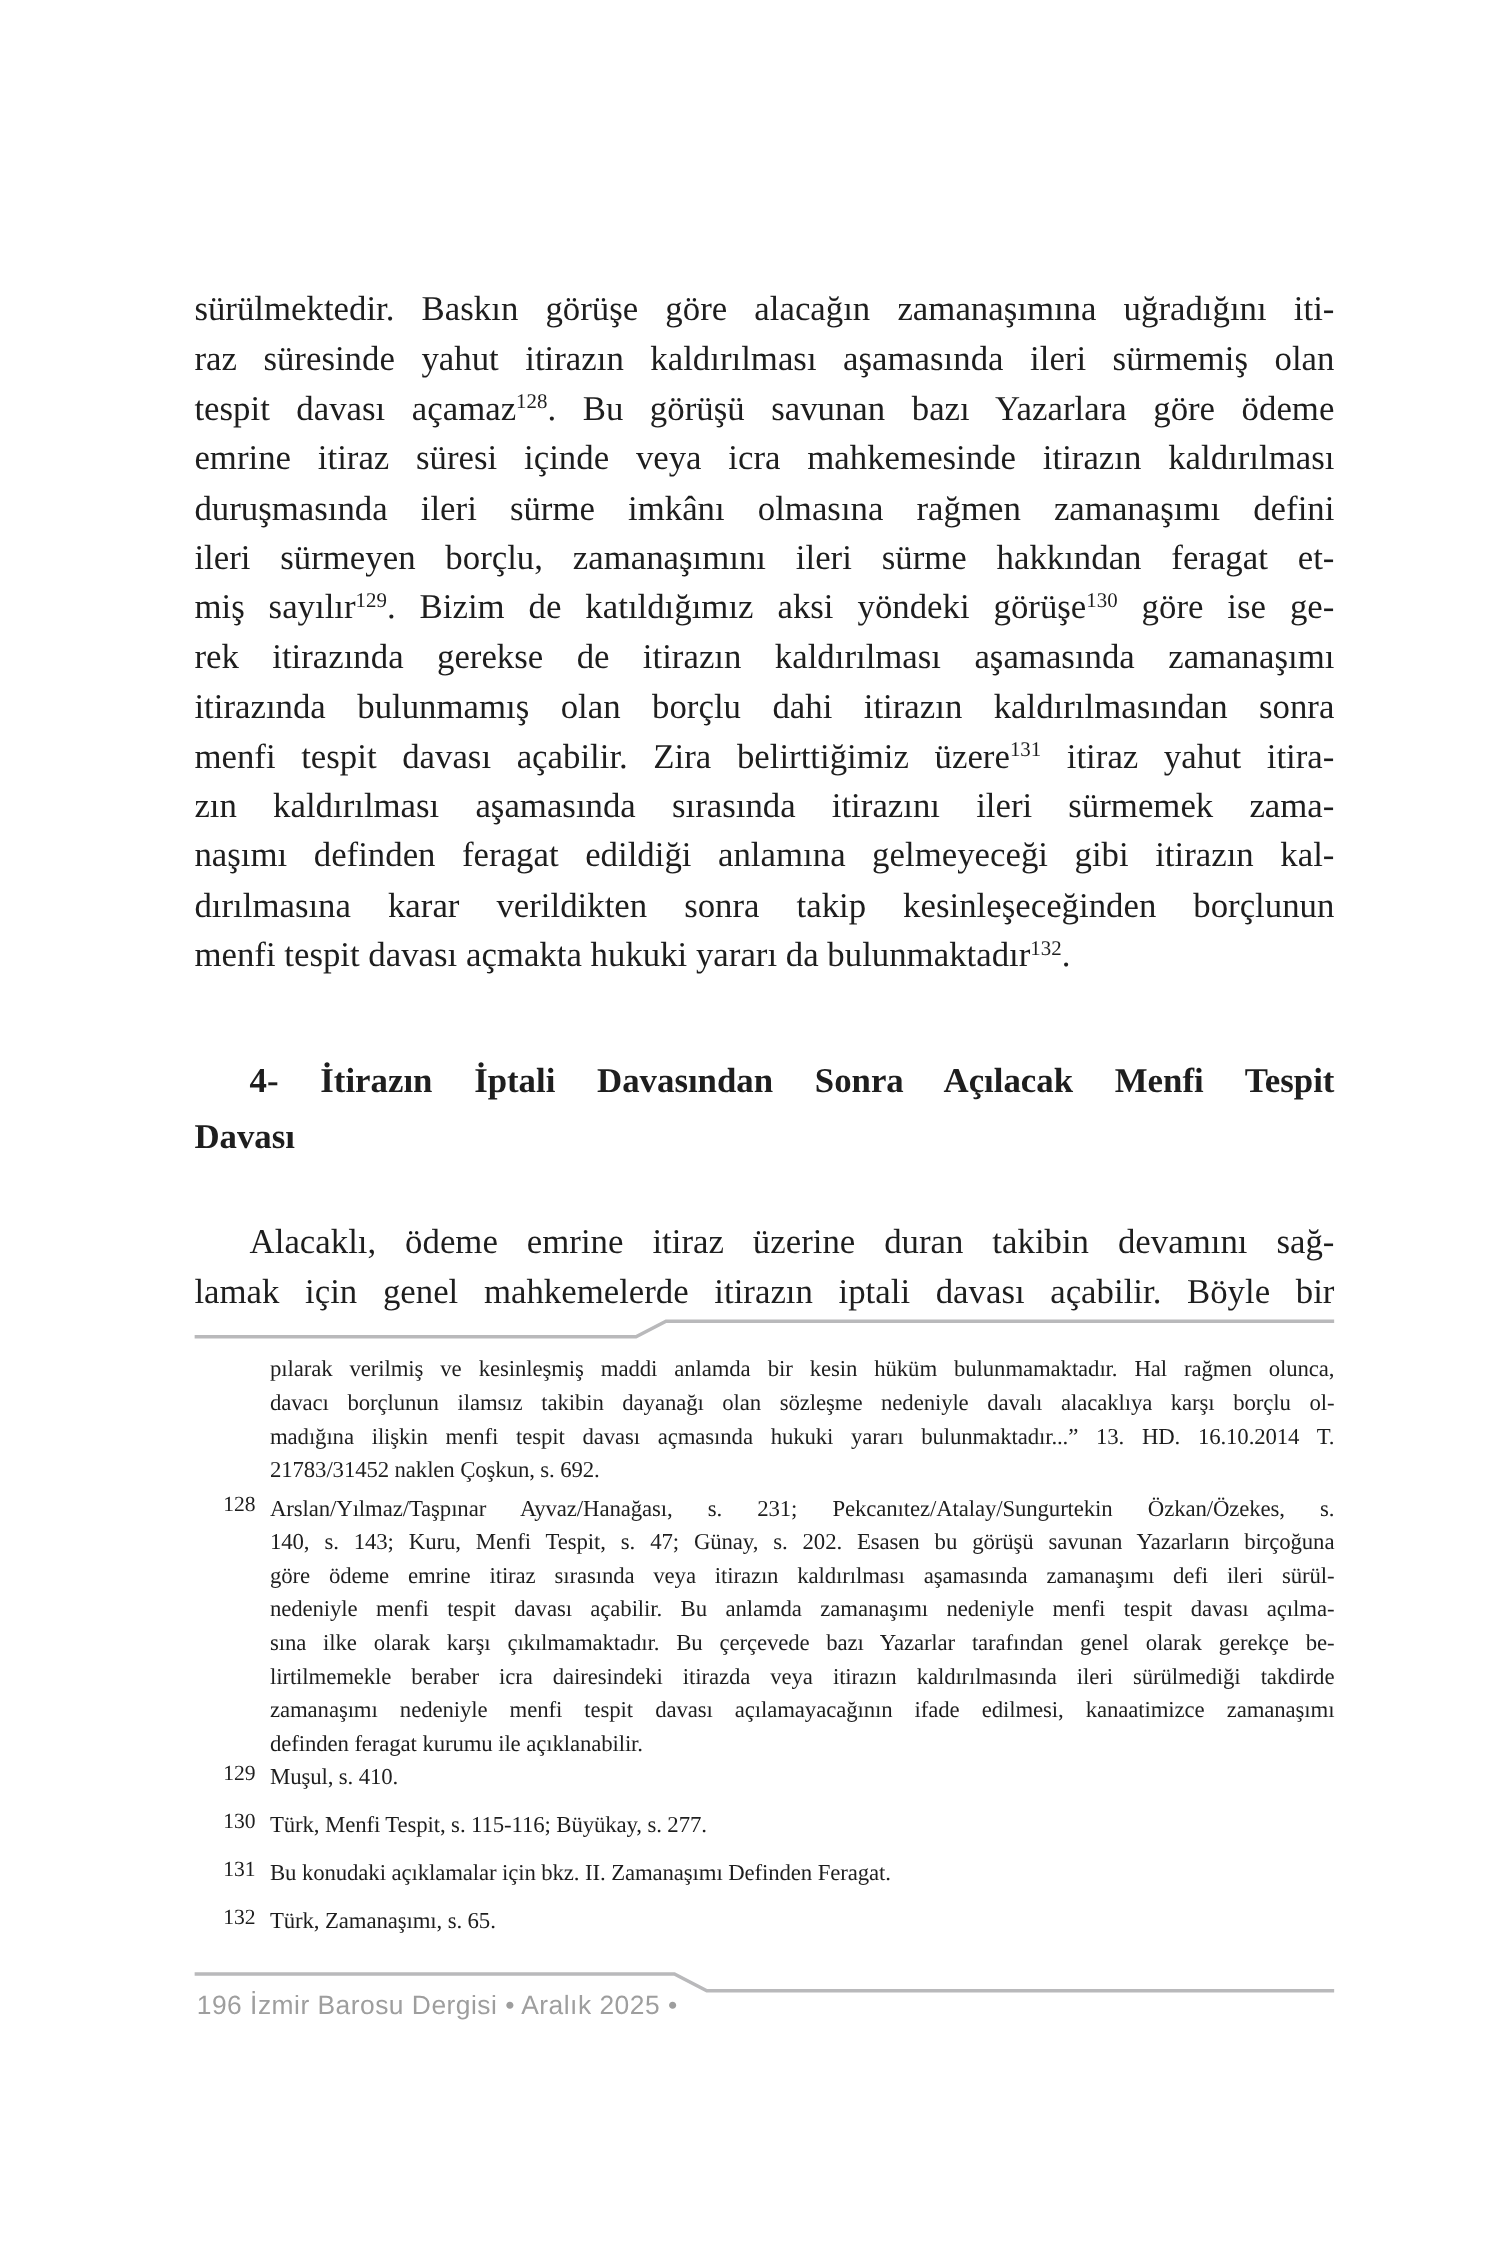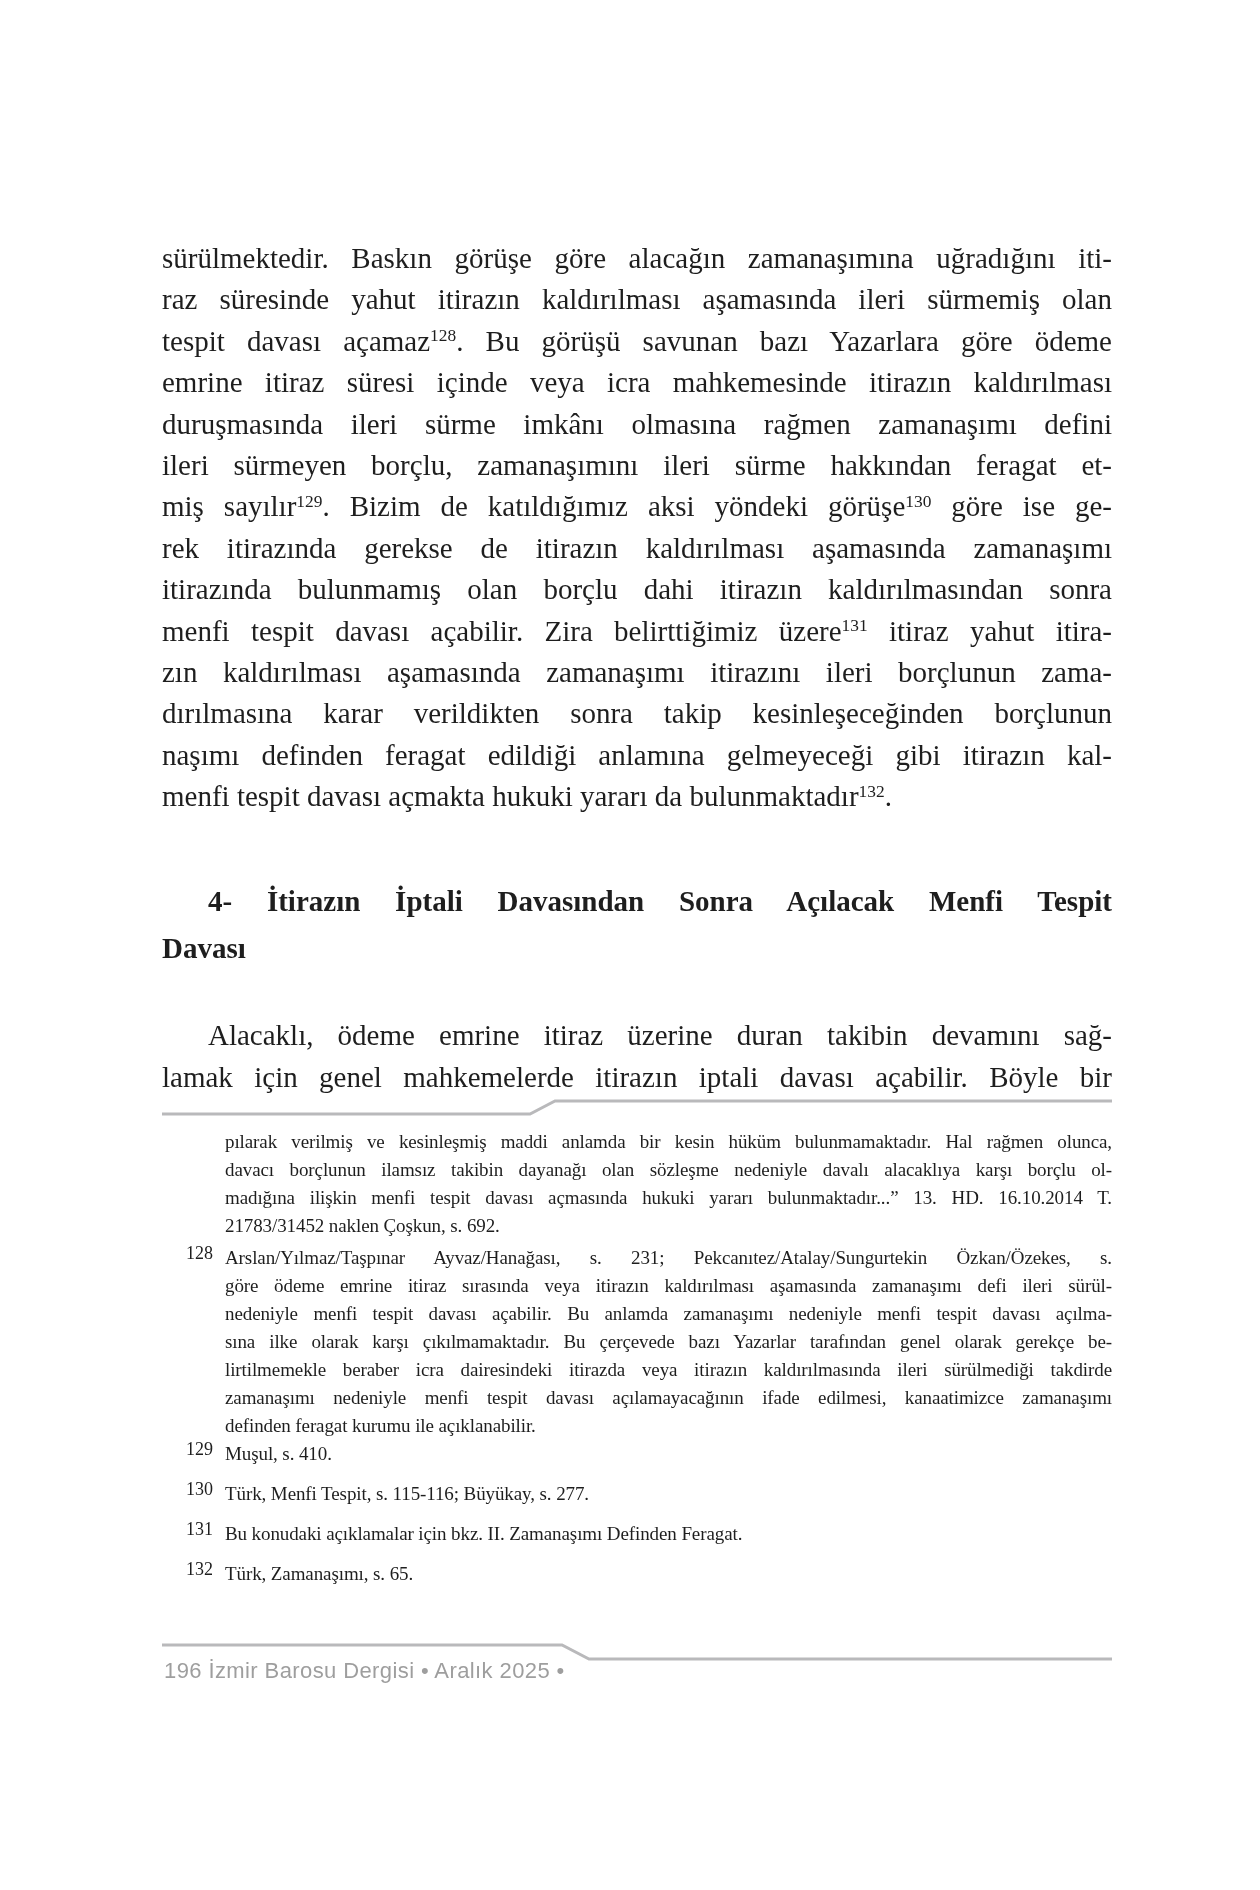--- a/index.html
+++ b/index.html
@@ -49,23 +49,23 @@
       <div class="tl"><span>sürülmektedir. Baskın görüşe göre alacağın zamanaşımına uğradığını iti-</span></div>
       <div class="tl"><span>raz süresinde yahut itirazın kaldırılması aşamasında ileri sürmemiş olan</span></div>
       <div class="tl"><span>tespit davası açamaz</span><sup>128</sup><span>. Bu görüşü savunan bazı Yazarlara göre ödeme</span></div>
       <div class="tl"><span>emrine itiraz süresi içinde veya icra mahkemesinde itirazın kaldırılması</span></div>
       <div class="tl"><span>duruşmasında ileri sürme imkânı olmasına rağmen zamanaşımı defini</span></div>
       <div class="tl"><span>ileri sürmeyen borçlu, zamanaşımını ileri sürme hakkından feragat et-</span></div>
       <div class="tl"><span>miş sayılır</span><sup>129</sup><span>. Bizim de katıldığımız aksi yöndeki görüşe</span><sup>130</sup><span> göre ise ge-</span></div>
       <div class="tl"><span>rek itirazında gerekse de itirazın kaldırılması aşamasında zamanaşımı</span></div>
       <div class="tl"><span>itirazında bulunmamış olan borçlu dahi itirazın kaldırılmasından sonra</span></div>
       <div class="tl"><span>menfi tespit davası açabilir. Zira belirttiğimiz üzere</span><sup>131</sup><span> itiraz yahut itira-</span></div>
-      <div class="tl"><span>zın kaldırılması aşamasında zamanaşımı itirazını ileri borçlunun zama-</span></div>
+      <div class="tl"><span>zın kaldırılması aşamasında sırasında itirazını ileri sürmemek zama-</span></div>
+      <div class="tl"><span>naşımı definden feragat edildiği anlamına gelmeyeceği gibi itirazın kal-</span></div>
       <div class="tl"><span>dırılmasına karar verildikten sonra takip kesinleşeceğinden borçlunun</span></div>
-      <div class="tl"><span>naşımı definden feragat edildiği anlamına gelmeyeceği gibi itirazın kal-</span></div>
       <div class="tl last"><span>menfi tespit davası açmakta hukuki yararı da bulunmaktadır</span><sup>132</sup><span>.</span></div>
     </div>
 
   <div class="block hd">
       <div class="tl ind"><span>4- İtirazın İptali Davasından Sonra Açılacak Menfi Tespit</span></div>
       <div class="tl last"><span>Davası</span></div>
     </div>
 
   <div class="block p2">
       <div class="tl ind"><span>Alacaklı, ödeme emrine itiraz üzerine duran takibin devamını sağ-</span></div>
@@ -80,20 +80,21 @@
     <div class="fn">
         <div class="tl"><span>pılarak verilmiş ve kesinleşmiş maddi anlamda bir kesin hüküm bulunmamaktadır. Hal rağmen olunca,</span></div>
         <div class="tl"><span>davacı borçlunun ilamsız takibin dayanağı olan sözleşme nedeniyle davalı alacaklıya karşı borçlu ol-</span></div>
         <div class="tl"><span>madığına ilişkin menfi tespit davası açmasında hukuki yararı bulunmaktadır...” 13. HD. 16.10.2014 T.</span></div>
         <div class="tl last"><span>21783/31452 naklen Çoşkun, s. 692.</span></div>
       </div>
     <div class="fn m4">
       <span class="fn-num">128</span>
       <div>
           <div class="tl"><span>Arslan/Yılmaz/Taşpınar Ayvaz/Hanağası, s. 231; Pekcanıtez/Atalay/Sungurtekin Özkan/Özekes, s.</span></div>
+          <div class="tl"><span>140, s. 143; Kuru, Menfi Tespit, s. 47; Günay, s. 202. Esasen bu görüşü savunan Yazarların birçoğuna</span></div>
           <div class="tl"><span>göre ödeme emrine itiraz sırasında veya itirazın kaldırılması aşamasında zamanaşımı defi ileri sürül-</span></div>
           <div class="tl"><span>nedeniyle menfi tespit davası açabilir. Bu anlamda zamanaşımı nedeniyle menfi tespit davası açılma-</span></div>
           <div class="tl"><span>sına ilke olarak karşı çıkılmamaktadır. Bu çerçevede bazı Yazarlar tarafından genel olarak gerekçe be-</span></div>
           <div class="tl"><span>lirtilmemekle beraber icra dairesindeki itirazda veya itirazın kaldırılmasında ileri sürülmediği takdirde</span></div>
           <div class="tl"><span>zamanaşımı nedeniyle menfi tespit davası açılamayacağının ifade edilmesi, kanaatimizce zamanaşımı</span></div>
           <div class="tl last"><span>definden feragat kurumu ile açıklanabilir.</span></div>
         </div>
     </div>
     <div class="fn m0">
       <span class="fn-num">129</span>

